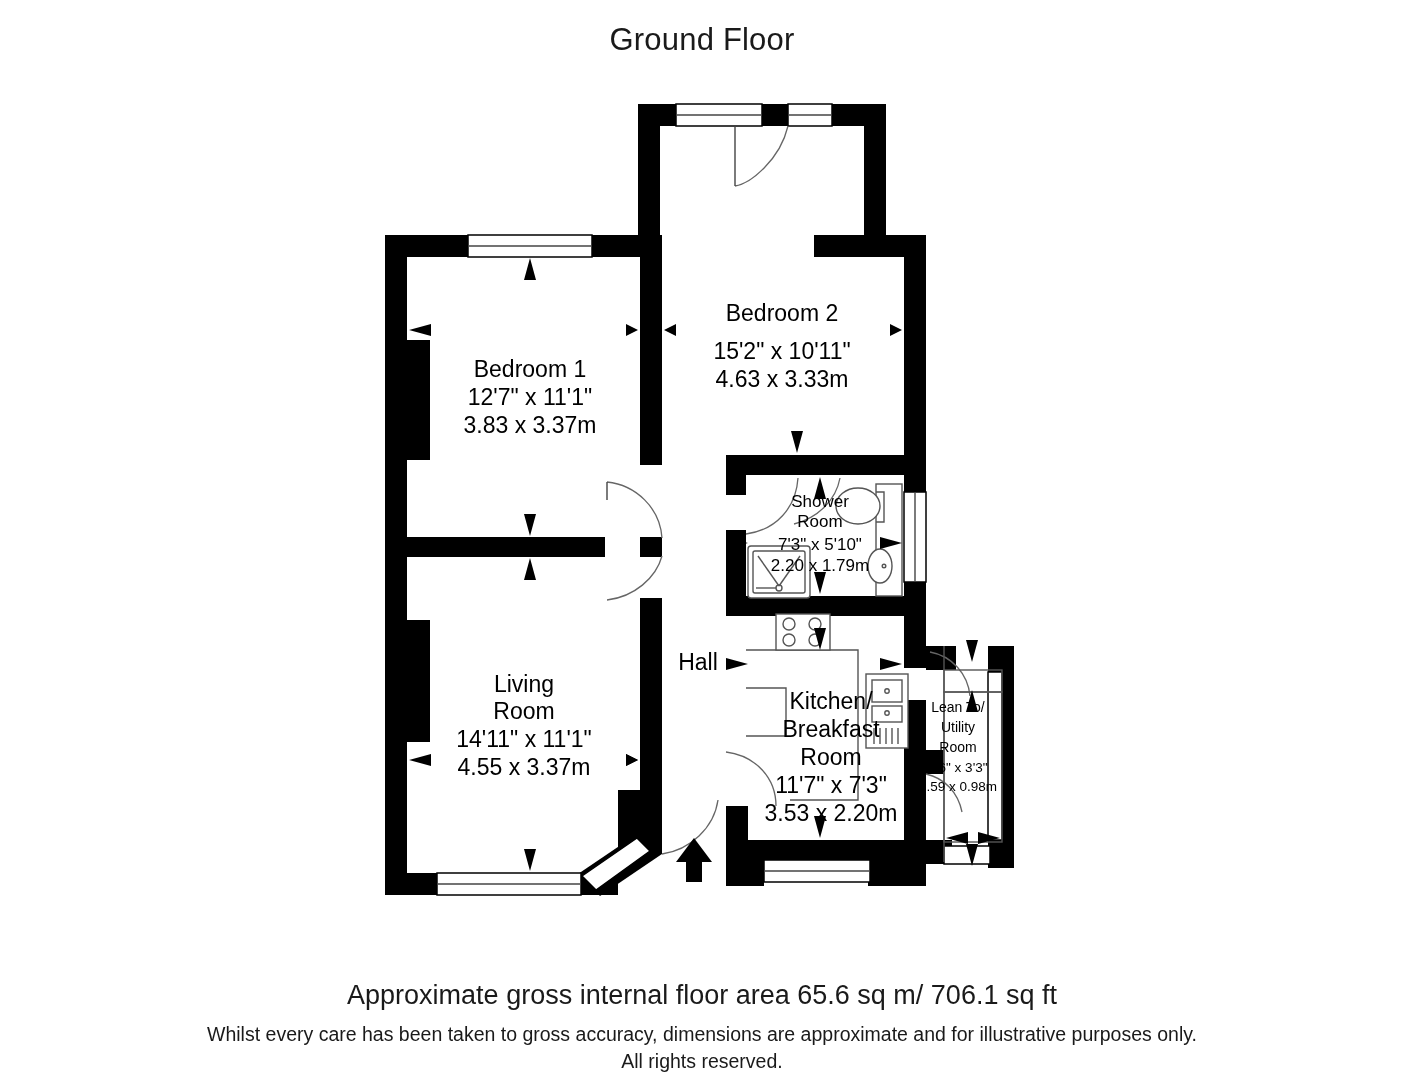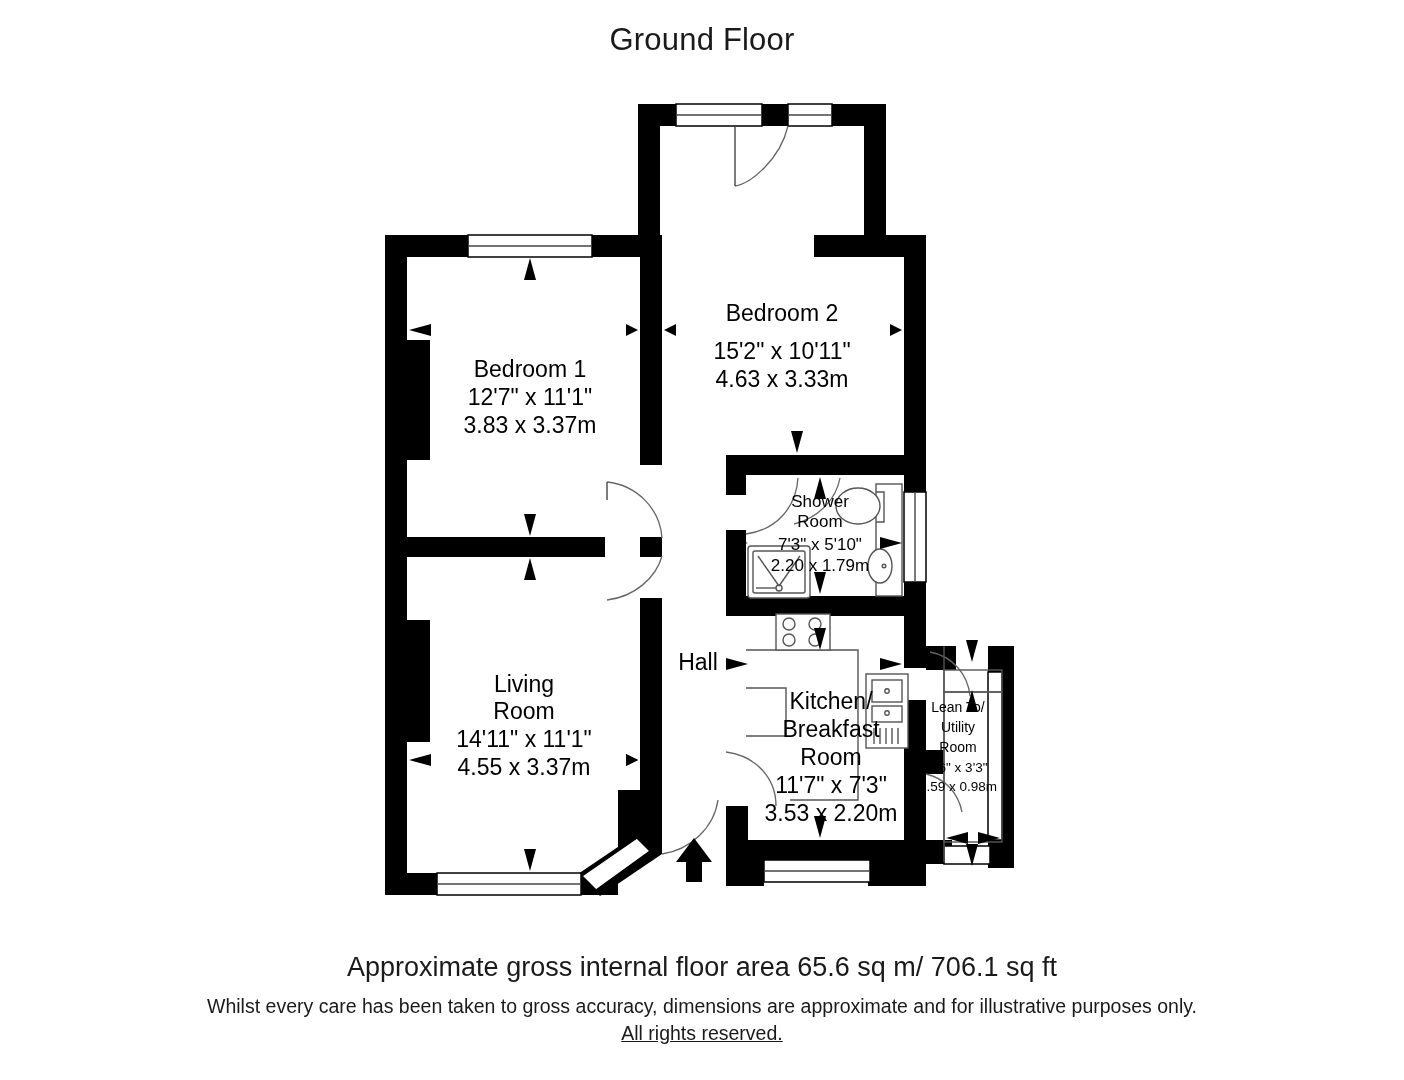--- a/index.html
+++ b/index.html
@@ -29,33 +29,33 @@
     font-size: 31px;
     color: #1a1a1a;
     letter-spacing: 0.2px;
   }
   .footer {
     position: absolute;
     left: 0;
     width: 1404px;
     text-align: center;
     color: #1a1a1a;
+    margin-top: 28px;
   }
   .footer-area {
     top: 952px;
     font-size: 27px;
   }
   .footer-disclaimer1 {
     top: 995px;
     font-size: 19.5px;
   }
   .footer-disclaimer2 {
     top: 1022px;
     font-size: 19.5px;
-    text-decoration: underline;
   }
   svg.plan {
     position: absolute;
     left: 0;
     top: 0;
   }
   .roomlabel {
     font-family: "Liberation Sans", sans-serif;
     fill: #000000;
     text-anchor: middle;

